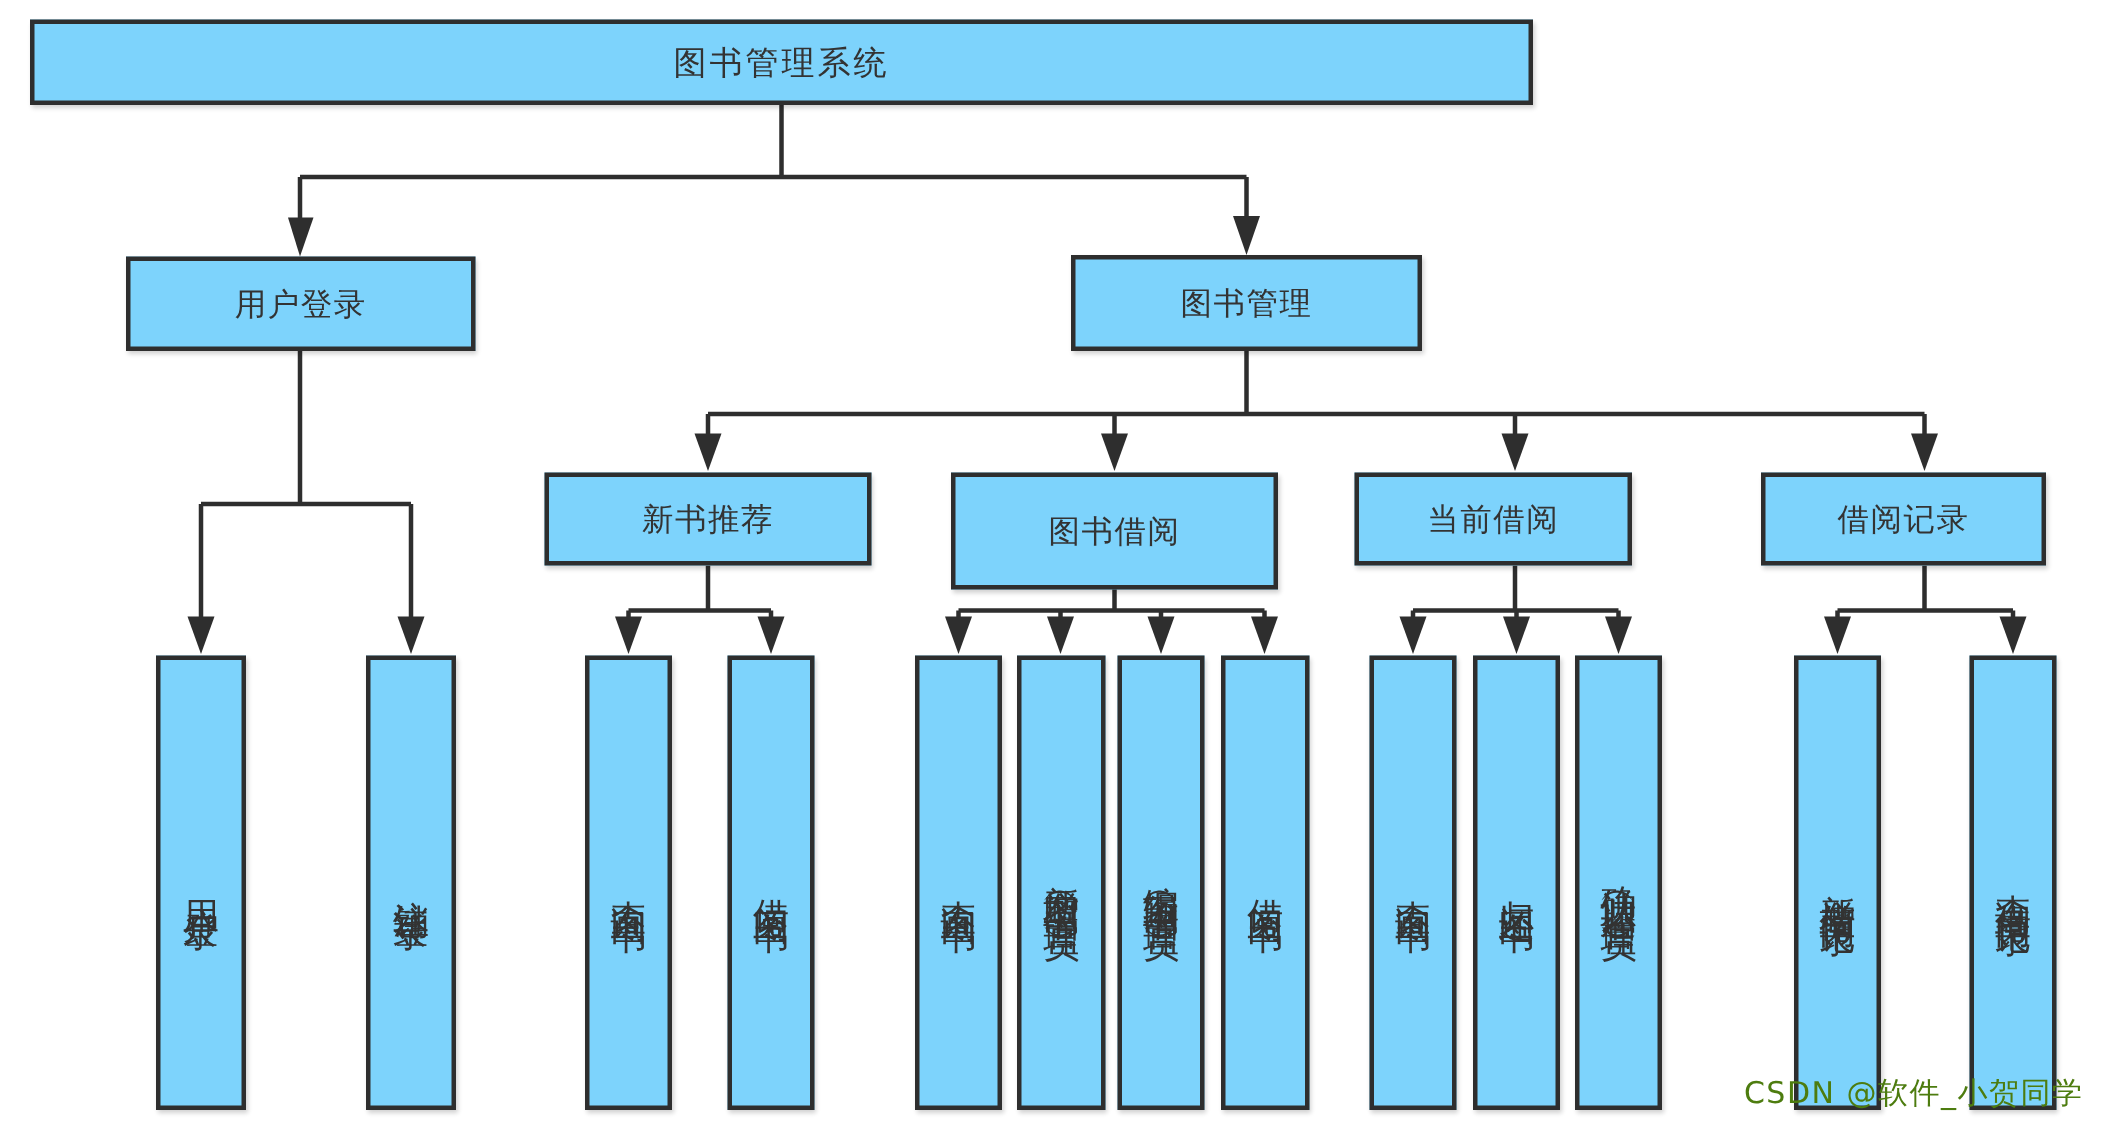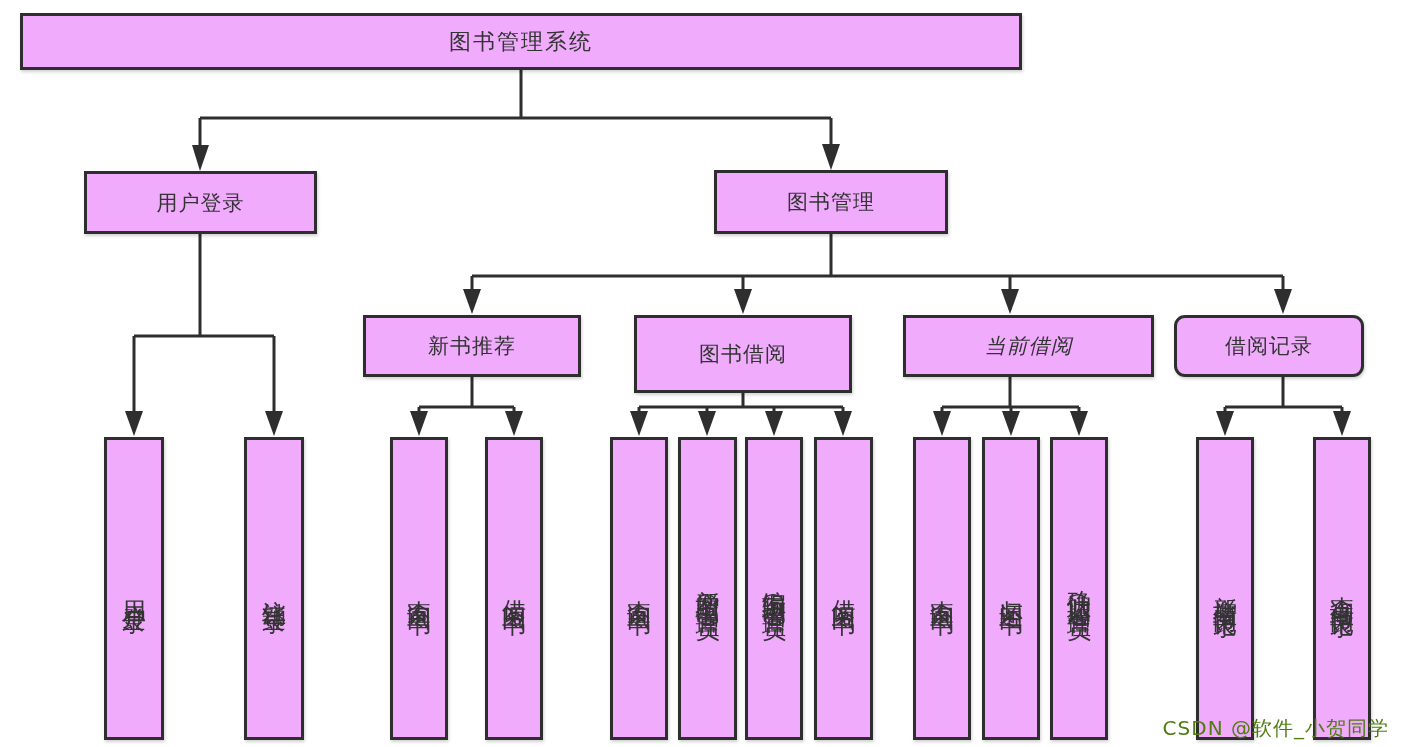--- a/index.html
+++ b/index.html
@@ -7,21 +7,21 @@
     position:relative;
     width:1405px;height:747px;
     background:#ffffff;
     font-family:"DejaVu Sans","Liberation Sans",sans-serif;
     overflow:hidden;
   }
   .connector-layer{position:absolute;left:0;top:0;width:1405px;height:747px;}
   .node{
     position:absolute;
     box-sizing:border-box;
-    background:#f0abfc;
+    background:#7dd3fc;
     border:3px solid #2e2e2e;
     display:flex;align-items:center;justify-content:center;
     color:#333333;
     box-shadow:1px 2px 3px rgba(0,0,0,0.18);
   }
   .root-node{border-width:3px;font-size:22px;letter-spacing:2px;}
   .h-node{font-size:21px;letter-spacing:1px;}
   .v-node{
     writing-mode:vertical-rl;
     text-orientation:mixed;
@@ -74,22 +74,22 @@
     </g>
   </svg>
 
   <div class="node root-node" style="left:20px;top:13px;width:1002px;height:57px;">图书管理系统</div>
 
   <div class="node h-node" style="left:84px;top:171px;width:233px;height:63px;">用户登录</div>
   <div class="node h-node" style="left:363px;top:315px;width:218px;height:62px;">新书推荐</div>
 
   <div class="node h-node" style="left:714px;top:170px;width:234px;height:64px;">图书管理</div>
   <div class="node h-node" style="left:634px;top:315px;width:218px;height:78px;">图书借阅</div>
-  <div class="node h-node" style="left:903px;top:315px;width:251px;height:62px;font-style:italic;">当前借阅</div>
-  <div class="node h-node" style="left:1174px;top:315px;width:190px;height:62px;border-radius:11px;">借阅记录</div>
+  <div class="node h-node" style="left:903px;top:315px;width:185px;height:62px;">当前借阅</div>
+  <div class="node h-node" style="left:1174px;top:315px;width:190px;height:62px;">借阅记录</div>
 
   <div class="node v-node" style="left:104px;top:437px;width:60px;height:303px;">用户登录</div>
   <div class="node v-node" style="left:244px;top:437px;width:60px;height:303px;">注销登录</div>
 
   <div class="node v-node" style="left:390px;top:437px;width:58px;height:303px;">查询图书</div>
   <div class="node v-node" style="left:485px;top:437px;width:58px;height:303px;">借阅图书</div>
 
   <div class="node v-node" style="left:610px;top:437px;width:58px;height:303px;">查询图书</div>
   <div class="node v-node" style="left:678px;top:437px;width:59px;height:303px;">新增图书（管理员）</div>
   <div class="node v-node" style="left:745px;top:437px;width:58px;height:303px;">编辑图书（管理员）</div>

